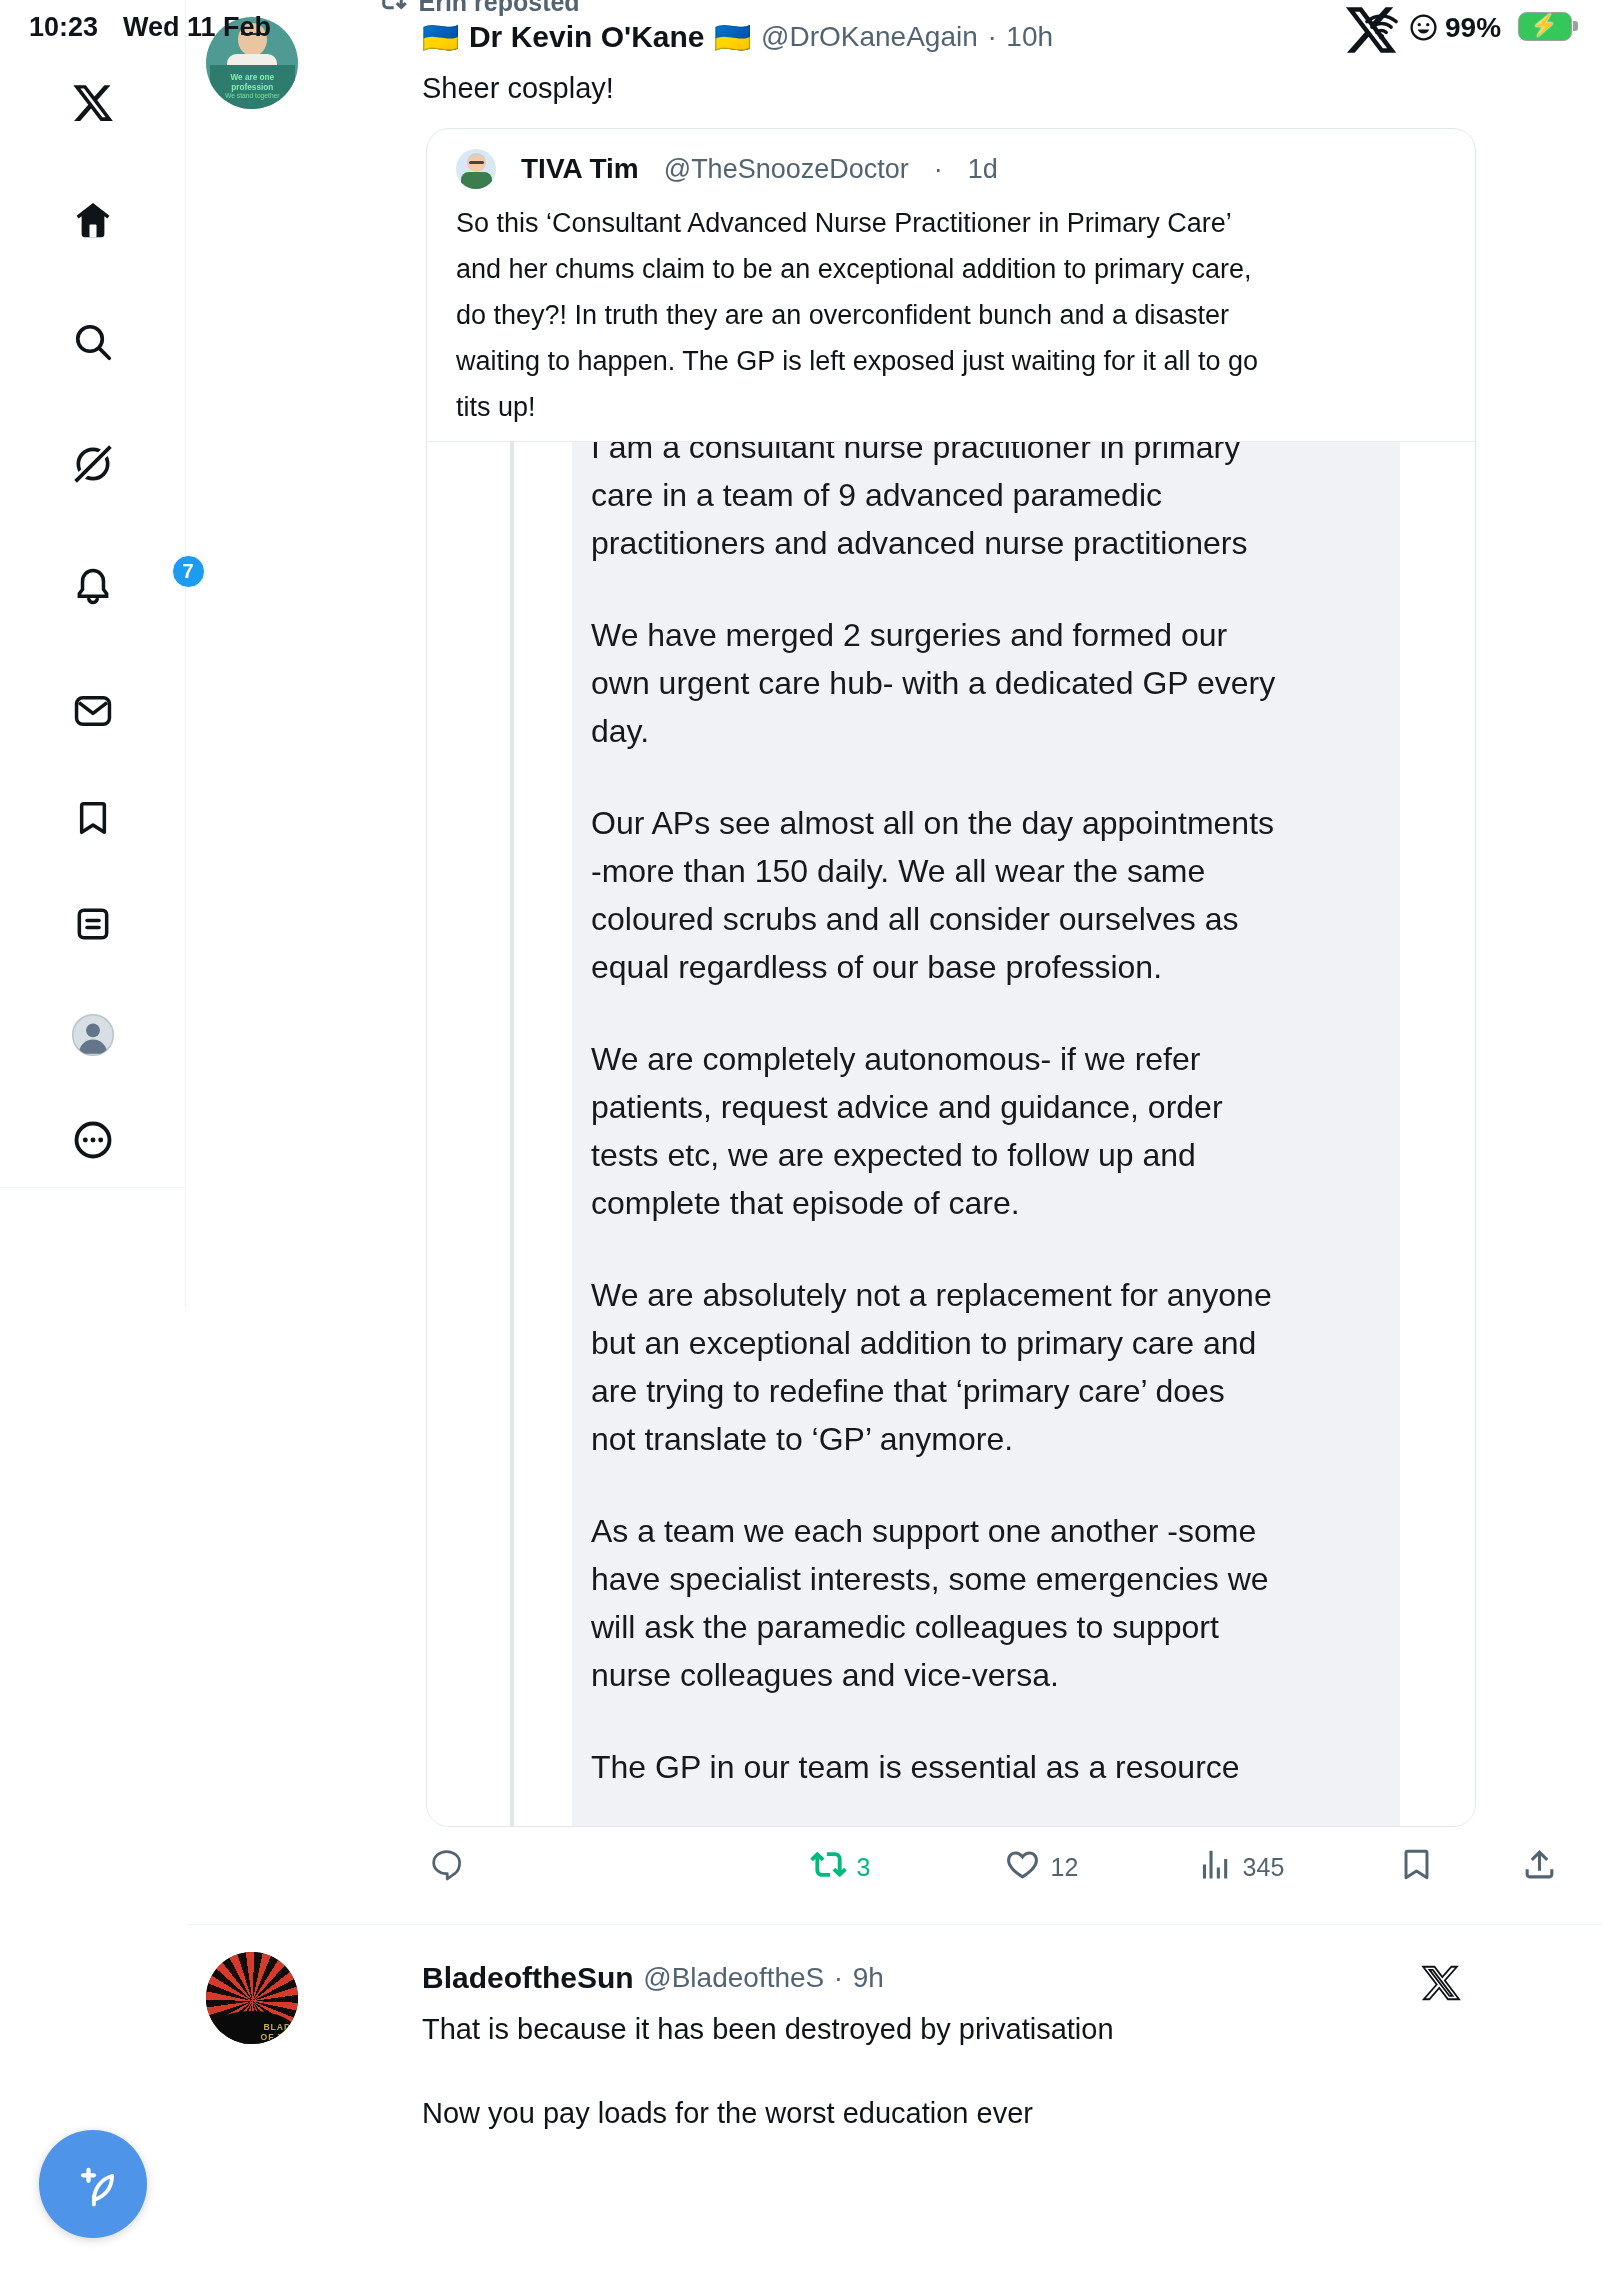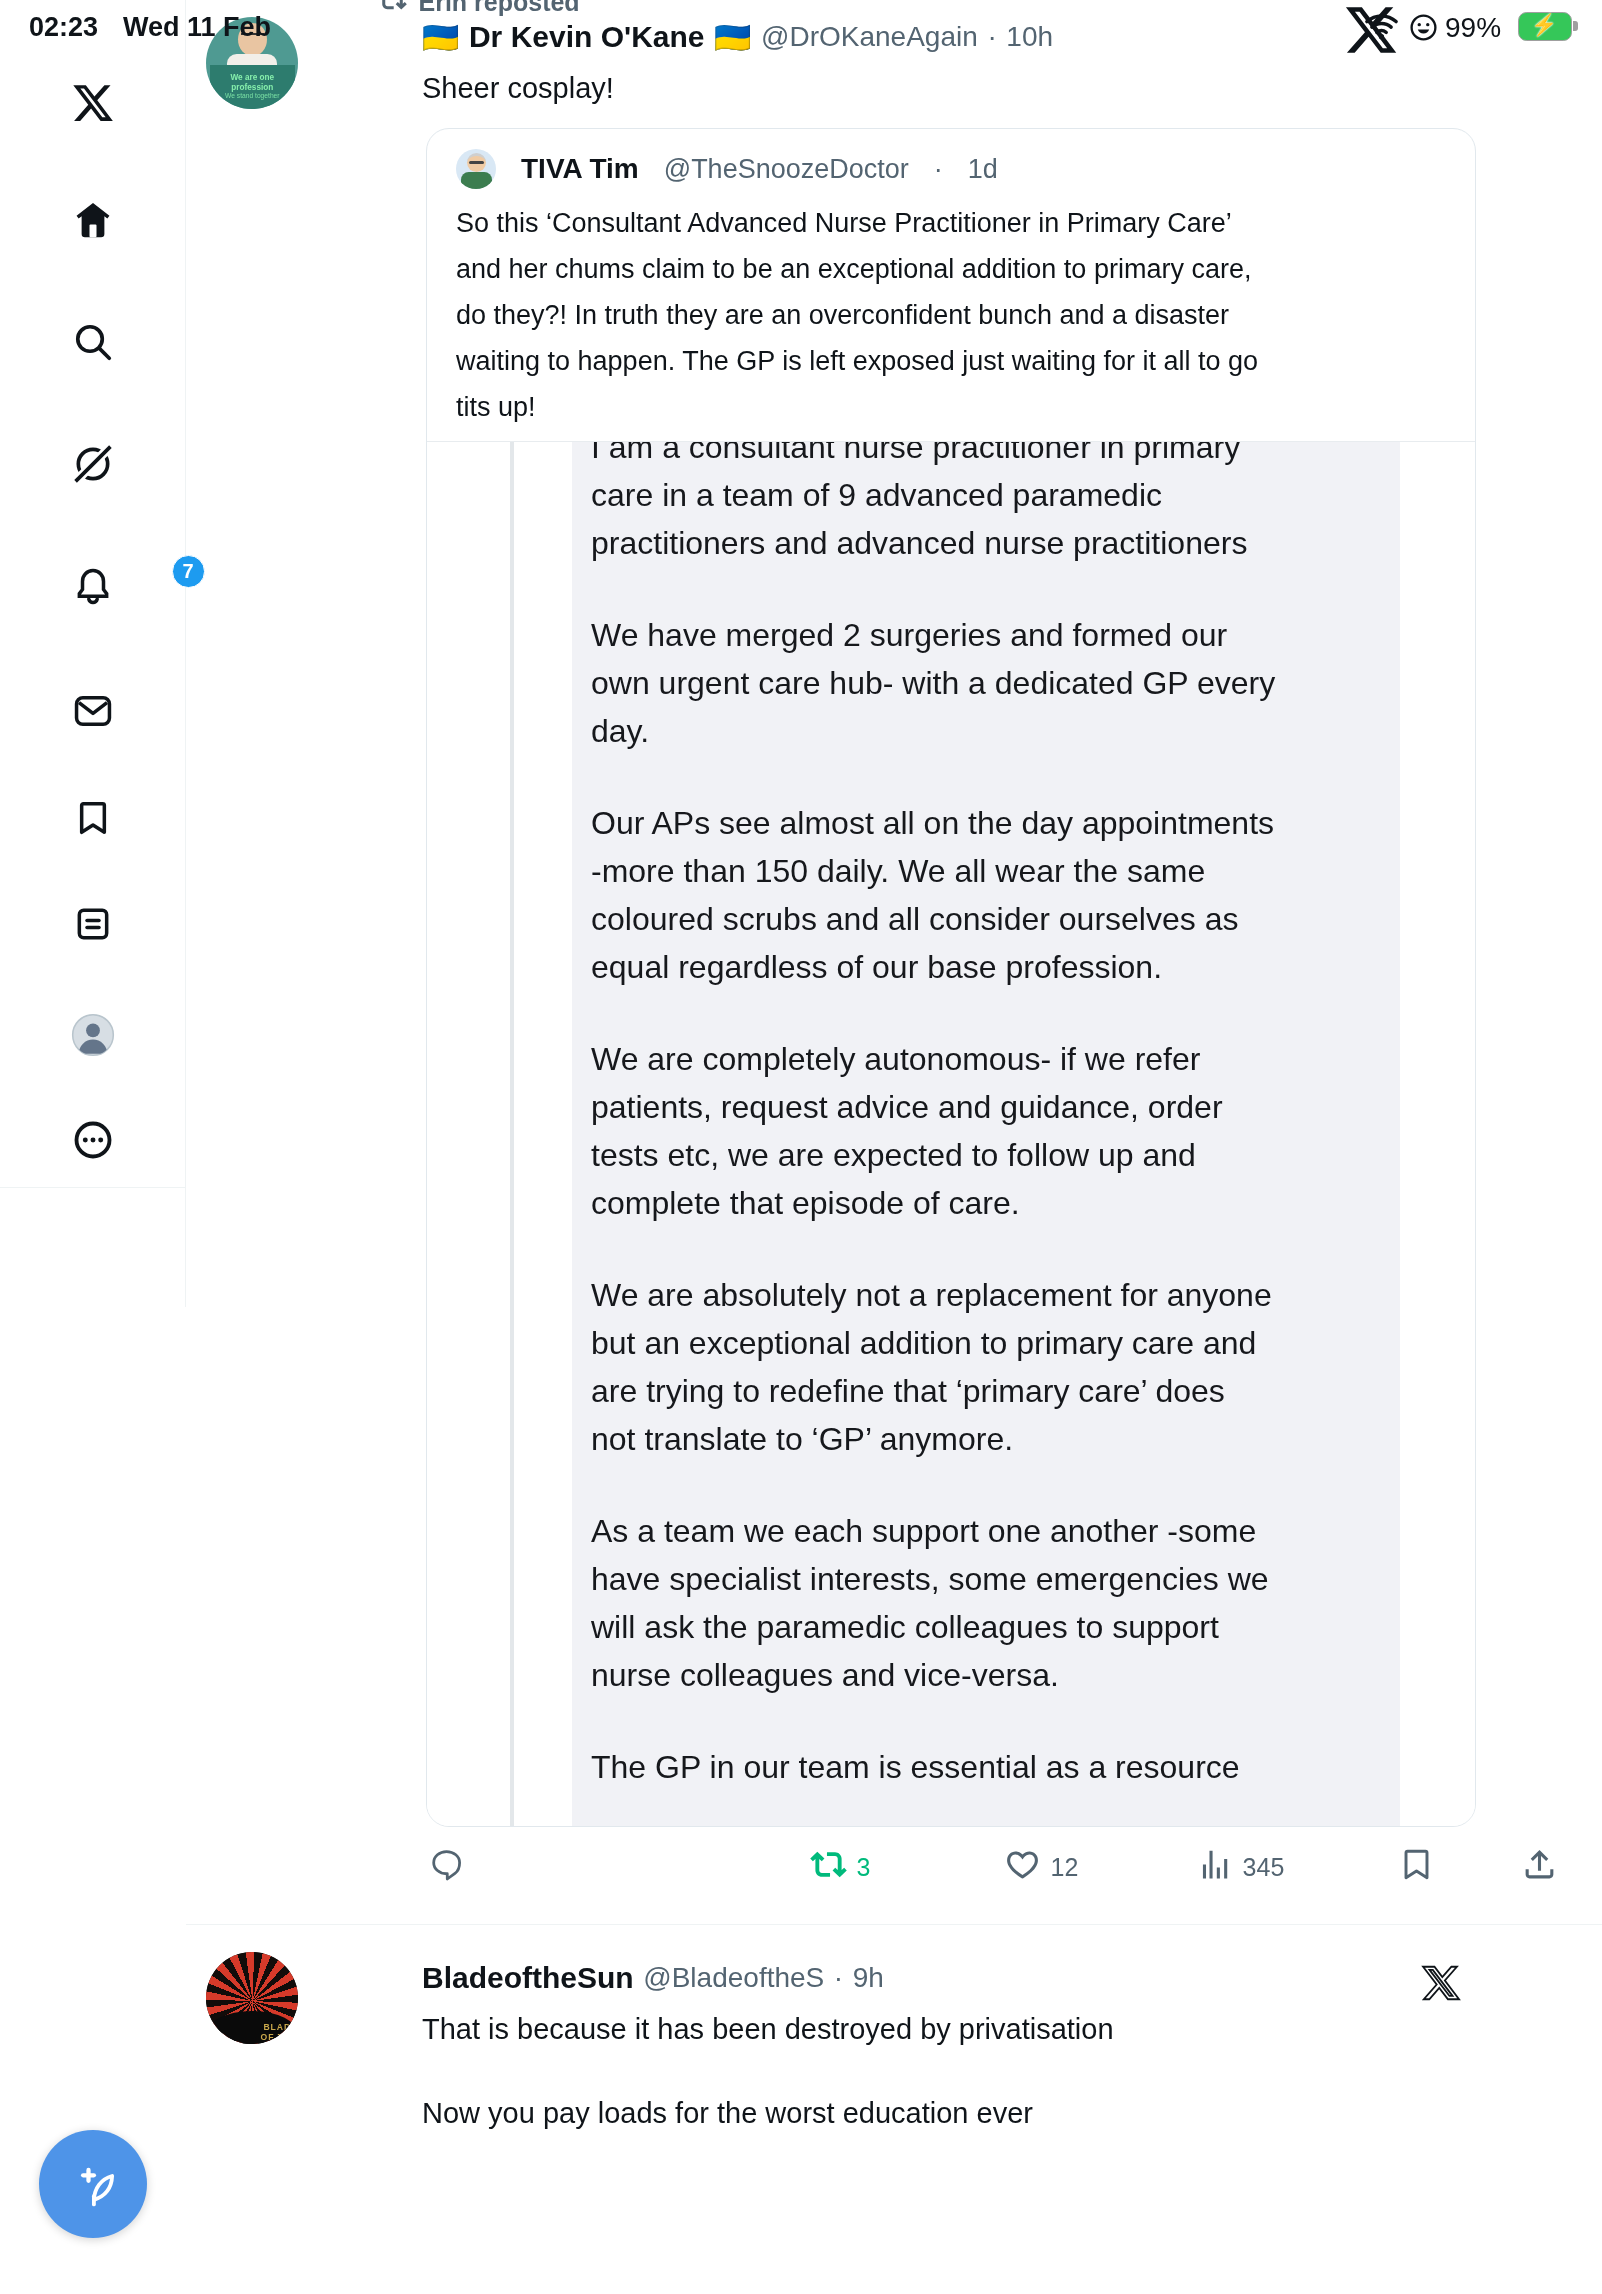--- a/index.html
+++ b/index.html
@@ -7,21 +7,21 @@
     font-family:"Liberation Sans", sans-serif; color:#0f1419; }
   .preline { white-space:pre-line; }
 
   
   .statusbar { position:absolute; left:0; top:0; width:1602px; height:46px; z-index:30; }
   .st-time { position:absolute; left:29px; top:11.5px; font-size:27px; font-weight:700; }
   .st-date { position:absolute; left:123px; top:11.5px; font-size:27px; font-weight:700; }
   .st-wifi { position:absolute; left:1364px; top:13.4px; }
   .st-smiley { position:absolute; left:1408px; top:11.5px; }
   .x-watermark-top { position:absolute; left:1343px; top:1.9px; z-index:1; }
-  .st-batt-pct { position:absolute; left:1445px; top:11.5px; font-size:28px; font-weight:400; z-index:3; }
+  .st-batt-pct { position:absolute; left:1445px; top:11.5px; font-size:28px; font-weight:700; z-index:3; }
   .battery { position:absolute; left:1518px; top:11.5px; width:60px; height:29px; z-index:3; }
   .batt-body { position:absolute; left:0; top:0; width:54px; height:29px; border:1.9px solid #9f9f9f;
     border-radius:8.6px; background:#35c759; }
   .batt-cap { position:absolute; right:0; top:9.6px; width:4.8px; height:9.6px; background:#9f9f9f;
     border-radius:0 2.9px 2.9px 0; }
   .batt-bolt { position:absolute; left:13.4px; top:1px; font-size:21px; color:#111;
     text-shadow:0 0 1.9px #fff, 0 0 1.9px #fff; }
 
   
   .sidebar { position:absolute; left:0; top:0; width:186px; height:1307px;
@@ -101,21 +101,21 @@
     background:repeating-conic-gradient(from -8deg at 50% 52%, #d63a2a 0 10deg, #120c0a 10deg 20deg); }
   .blade-hill { position:absolute; left:0; bottom:0; width:92px; height:33px; background:#0a0a0a;
     border-radius:50% 50% 0 0 / 70% 70% 0 0; }
   .blade-cap { position:absolute; left:0; bottom:1.9px; width:92px; text-align:right; color:#c9a84c;
     font-size:8.6px; font-weight:700; letter-spacing:1px; line-height:9.6px; }
 </style>
 </head>
 <body>
 
 <div class="statusbar">
-  <span class="st-time">02:23</span>
+  <span class="st-time">10:23</span>
   <span class="st-date">Wed 11 Feb</span>
 
   <span class="x-watermark-top">
     <svg width="56" height="56" viewBox="0 0 24 24">
         <path fill="#0f1419" d="M18.244 2.25h3.308l-7.227 8.26 8.502 11.24h-6.657l-5.214-6.817L4.99 21.75H1.68l7.73-8.835L1.254 2.25H8.08l4.713 6.231 5.451-6.231zM17.08 19.77h1.833L7.084 4.126H5.117L17.08 19.77z"></path>
       </svg>
   </span>
   <span class="st-wifi">
     <svg width="35" height="27" viewBox="0 0 24 18">
       <path d="M2 5.6a15 15 0 0 1 20 0" fill="none" stroke="#0f1419" stroke-width="2.4" stroke-linecap="round"></path>

